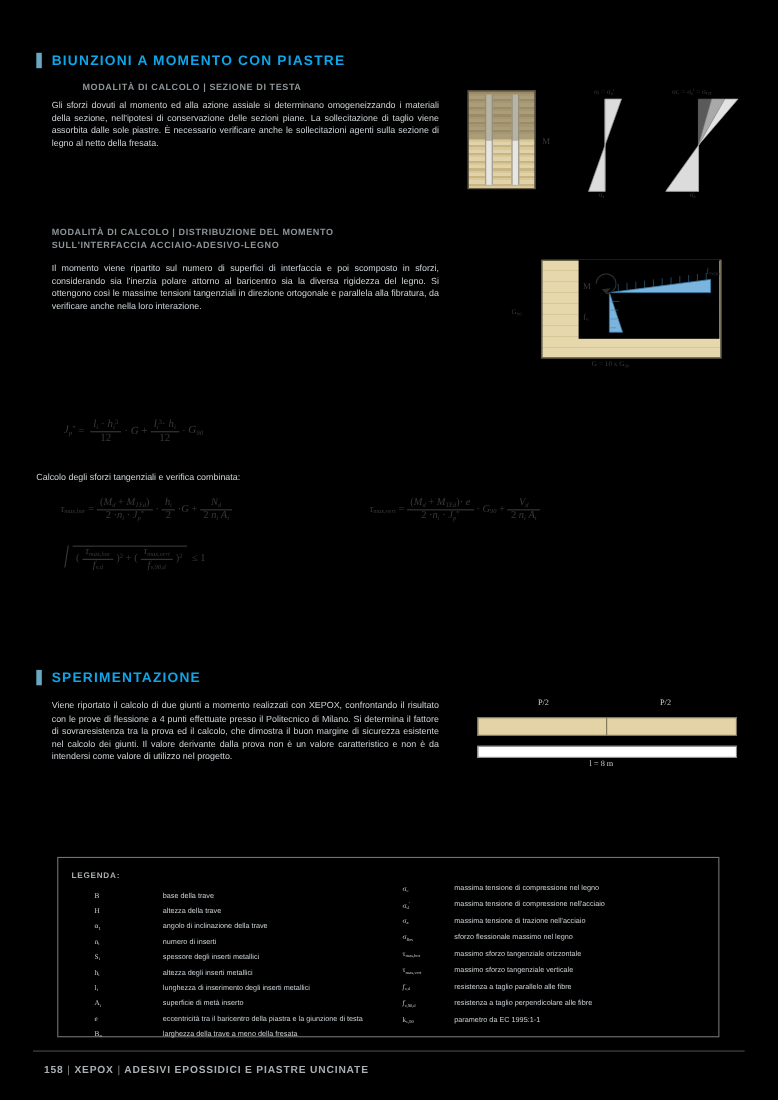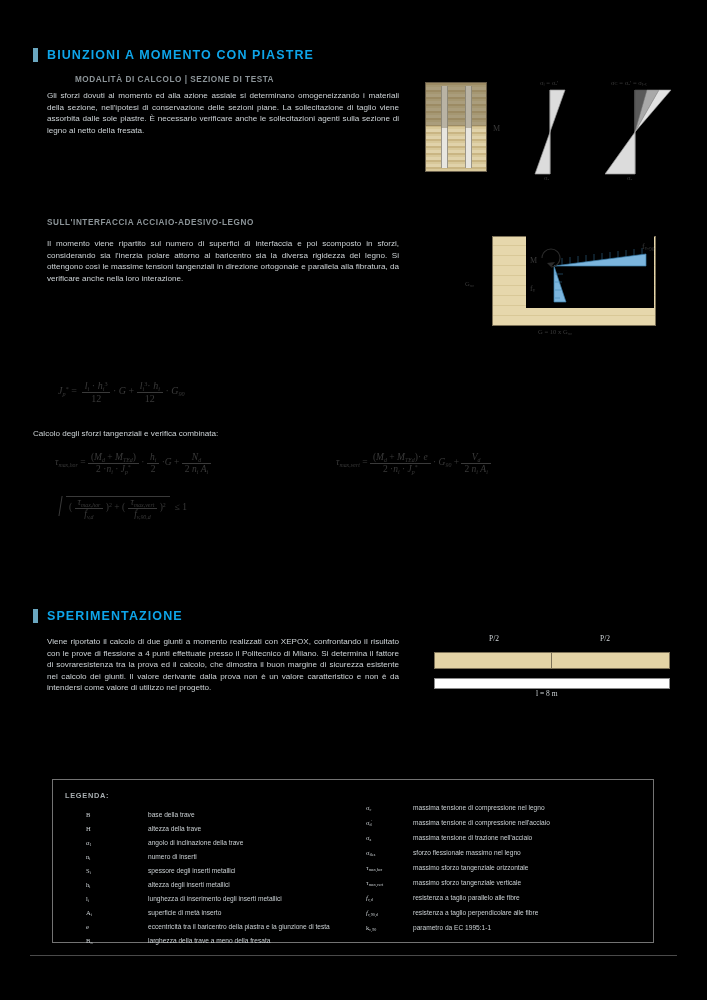--- a/index.html
+++ b/index.html
@@ -126,20 +126,21 @@
       <line x1="30" y1="8" x2="30" y2="92" stroke="#888" stroke-width="1"></line>
       <polygon points="30,50 30,8 42,8" fill="#5a5a5a" stroke="#4a4a4a" stroke-width="0.6"></polygon>
       <polygon points="30,50 42,8 54,8" fill="#a9a9a9" stroke="#8a8a8a" stroke-width="0.6"></polygon>
       <polygon points="30,50 54,8 66,8" fill="#e2e2e2" stroke="#9a9a9a" stroke-width="0.6"></polygon>
       <polygon points="30,50 30,92 0,92" fill="#dcdcdc" stroke="#9a9a9a" stroke-width="0.7"></polygon>
     </svg>
     <div class="fig-lbl" style="left:6px;top:-4px;">σᴄ = σₐ' = σₜₒₜ</div>
     <div class="fig-lbl" style="left:22px;top:92px;">σₐ</div>
   </div>
 
+  <div class="sub-head" style="left:47px;top:206px;width:350px;">MODALITÀ DI CALCOLO | DISTRIBUZIONE DEL MOMENTO</div>
   <div class="sub-head" style="left:47px;top:217px;width:350px;">SULL'INTERFACCIA ACCIAIO-ADESIVO-LEGNO</div>
 
   <div class="body-txt" style="left:47px;top:238px;width:352px;">Il momento viene ripartito sul numero di superfici di interfaccia e poi scomposto in sforzi, considerando sia l'inerzia polare attorno al baricentro sia la diversa rigidezza del legno. Si ottengono così le massime tensioni tangenziali in direzione ortogonale e parallela alla fibratura, da verificare anche nella loro interazione.</div>
 
   <div class="fig" style="left:492px;top:236px;width:162px;height:88px;">
     <div style="position:absolute;left:0;top:0;width:162px;height:88px;background:
          repeating-linear-gradient(0deg,#e6d7ac 0 9px,#d9c897 9px 10px);
          border:1px solid #7d7258;"></div>
     <div style="position:absolute;left:34px;top:0;width:128px;height:72px;background:#000;"></div>
     <svg width="128" height="72" style="position:absolute;left:34px;top:0;">
@@ -311,14 +312,21 @@
 
       <div class="lg-sym" style="left:313px;top:129px;"><span class="it">f</span><sub>v,90,d</sub></div>
       <div class="lg-desc" style="left:360px;top:129px;">resistenza a taglio perpendicolare alle fibre</div>
 
       <div class="lg-sym" style="left:313px;top:144px;"><span>k</span><sub>c,90</sub></div>
       <div class="lg-desc" style="left:360px;top:144px;">parametro da EC 1995:1-1</div>
     </div>
   </div>
 
   <div class="rule" style="top:955px;"></div>
+  <div class="footer">
+    <span>158</span>
+    <span class="sep">|</span>
+    <span>XEPOX</span>
+    <span class="sep">|</span>
+    <span>ADESIVI EPOSSIDICI E PIASTRE UNCINATE</span>
+  </div>
 
 </div>
 
 </body></html>

